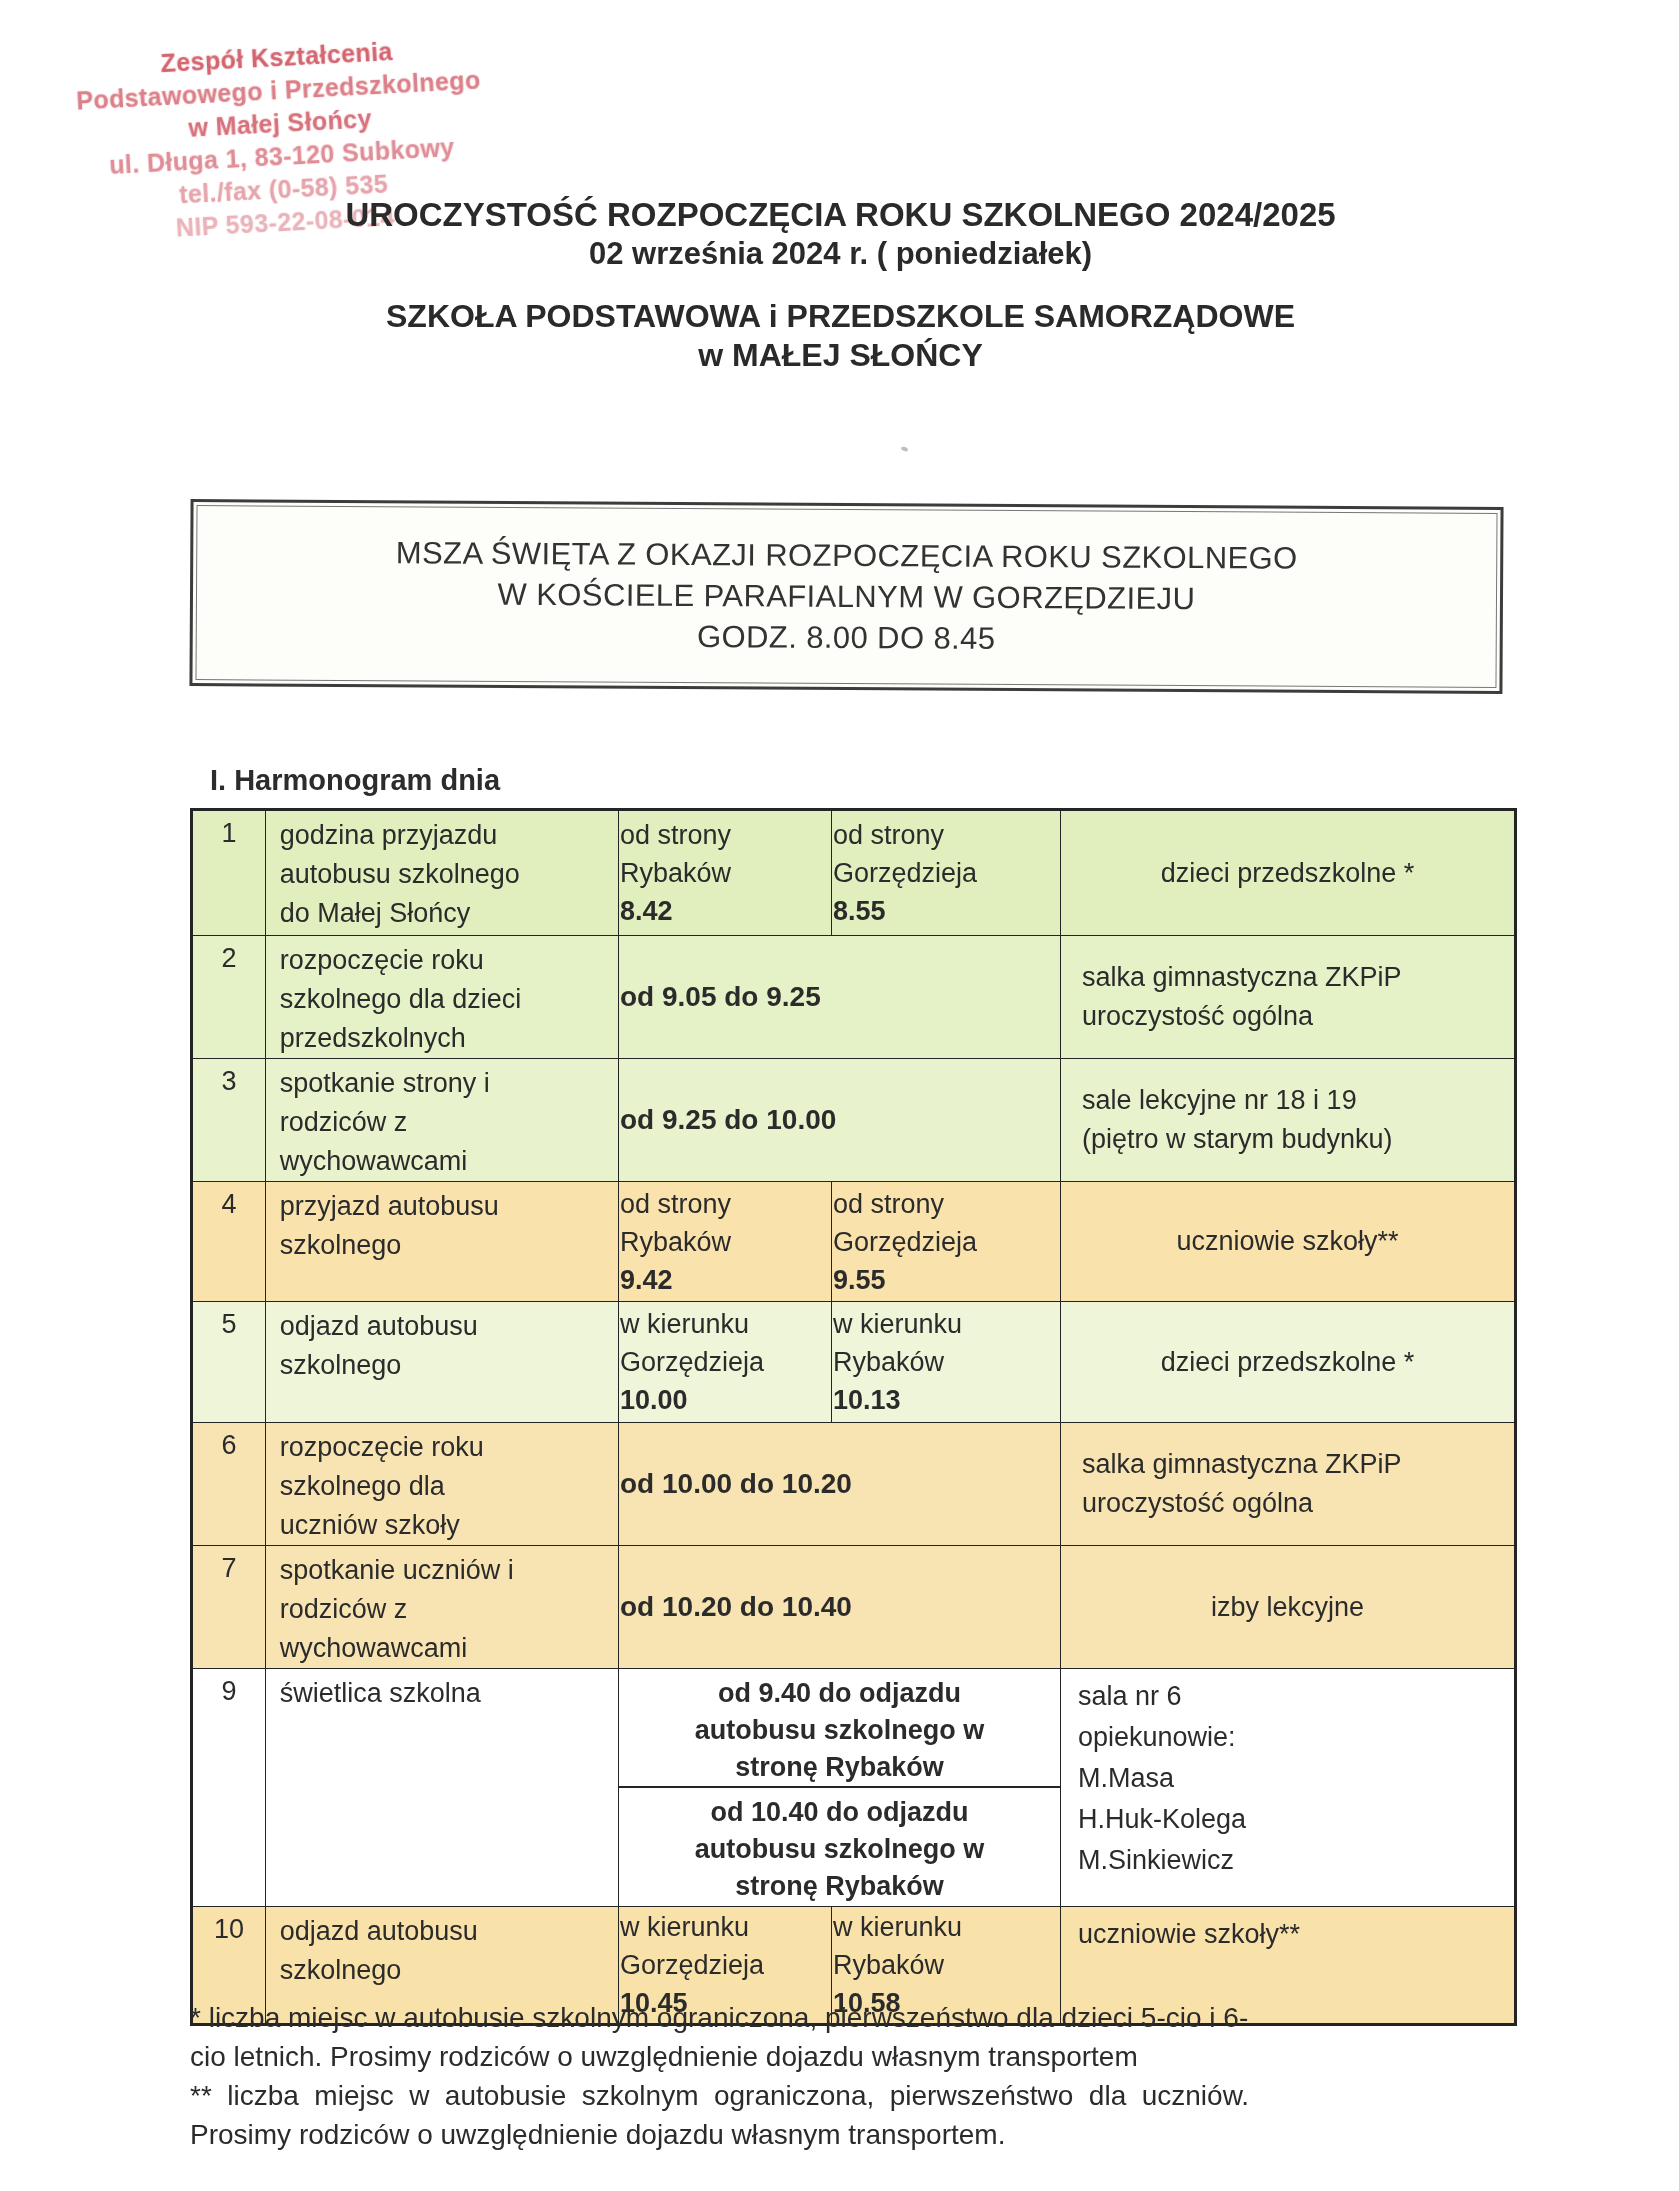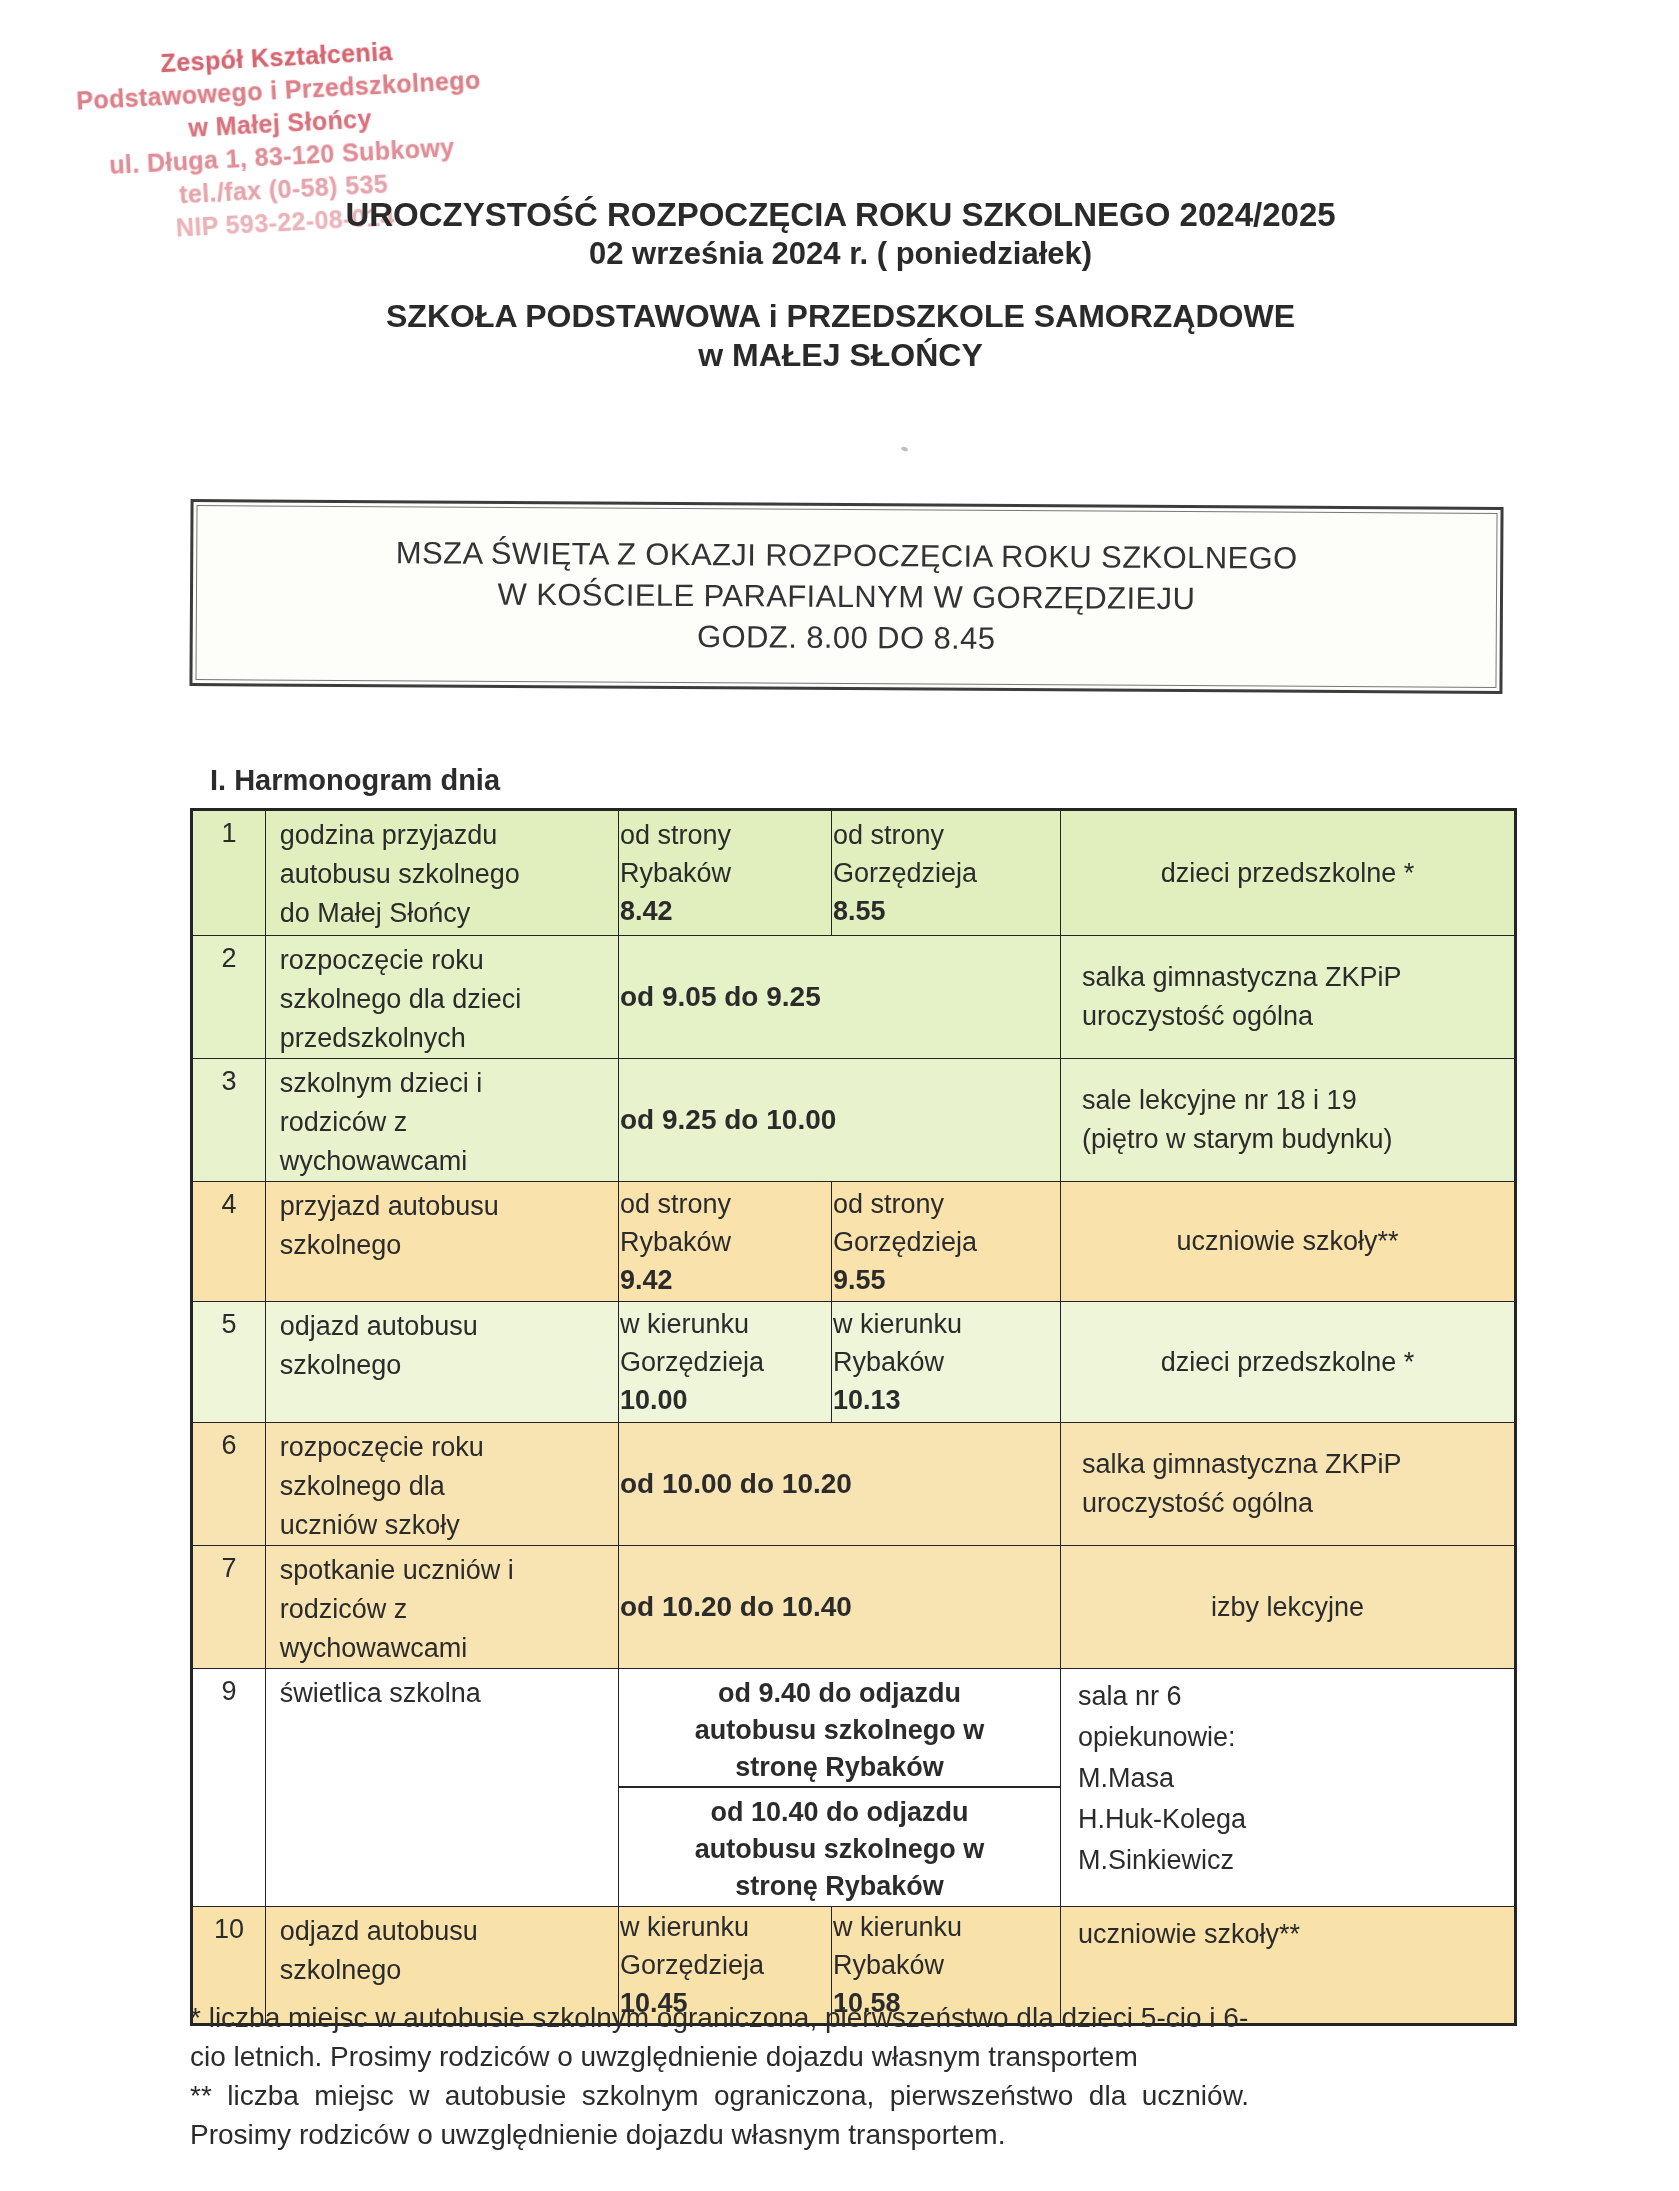--- a/index.html
+++ b/index.html
@@ -163,21 +163,21 @@
       <td class="merged-time" colspan="2">od 9.05 do 9.25</td>
       <td class="right-left">
         <span class="ln" style="display:block">salka gimnastyczna ZKPiP</span>
         <span class="ln" style="display:block">uroczystość ogólna</span>
       </td>
     </tr>
 
     <tr style="height: 117px; background-color: rgb(232, 242, 204);">
       <td class="num-cell">3</td>
       <td class="desc-cell">
-        <span class="ln">szkolnym dzieci i</span>
+        <span class="ln">spotkanie strony i</span>
         <span class="ln">rodziców z</span>
         <span class="ln">wychowawcami</span>
       </td>
       <td class="merged-time" colspan="2">od 9.25 do 10.00</td>
       <td class="right-left">
         <span class="ln" style="display:block">sale lekcyjne nr 18 i 19</span>
         <span class="ln" style="display:block">(piętro w starym budynku)</span>
       </td>
     </tr>
 

